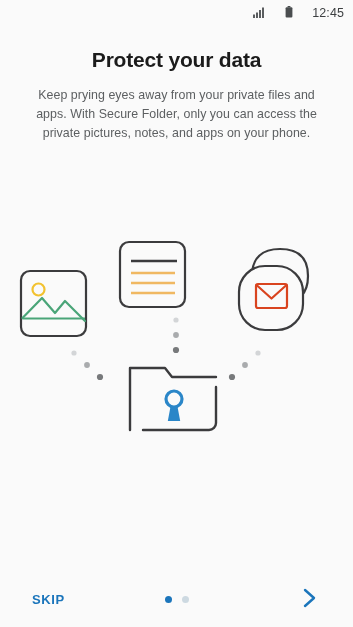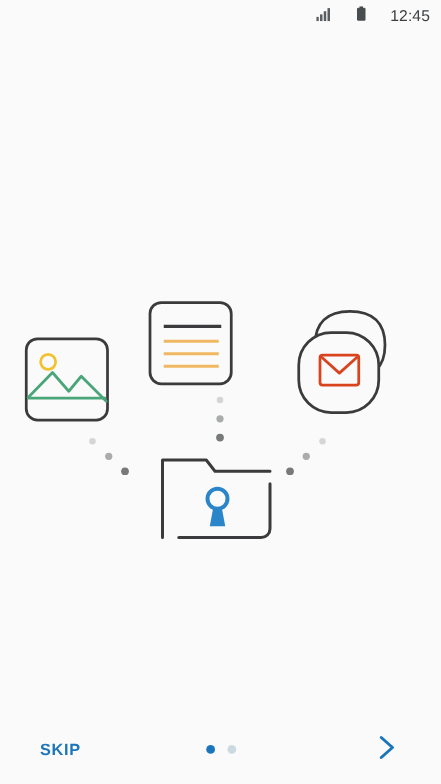--- a/index.html
+++ b/index.html
@@ -133,20 +133,22 @@
       <svg width="8" height="12" viewBox="0 0 8 12">
         <rect x="2.6" y="0" width="2.8" height="1.4" fill="#4a4d4f"></rect>
         <rect x="0.6" y="1.2" width="6.8" height="10.4" rx="1.1" fill="#4a4d4f"></rect>
       </svg>
     </span>
     <span class="status-time">12:45</span>
   </div>
 </div>
 
 <div class="header">
+  <h1 class="page-title">Protect your data</h1>
+  <p class="page-desc">Keep prying eyes away from your private files and apps. With Secure Folder, only you can access the private pictures, notes, and apps on your phone.</p>
 </div>
 
 <div class="illustration">
   <svg width="353" height="230" viewBox="0 0 353 230">
 
     <g>
       <rect x="21" y="46" width="65" height="65" rx="9" ry="9" fill="none" stroke="#3b3b3d" stroke-width="2.2"></rect>
       <circle cx="38.5" cy="64.5" r="6" fill="none" stroke="#f2c230" stroke-width="2.2"></circle>
       <path d="M22.5 93 L42 73 L55 88 L65 76 L85 96" fill="none" stroke="#4aa578" stroke-width="2.2" stroke-linecap="round" stroke-linejoin="round"></path>
       <line x1="22.5" y1="93.5" x2="85" y2="93.5" stroke="#4aa578" stroke-width="2.2"></line>

